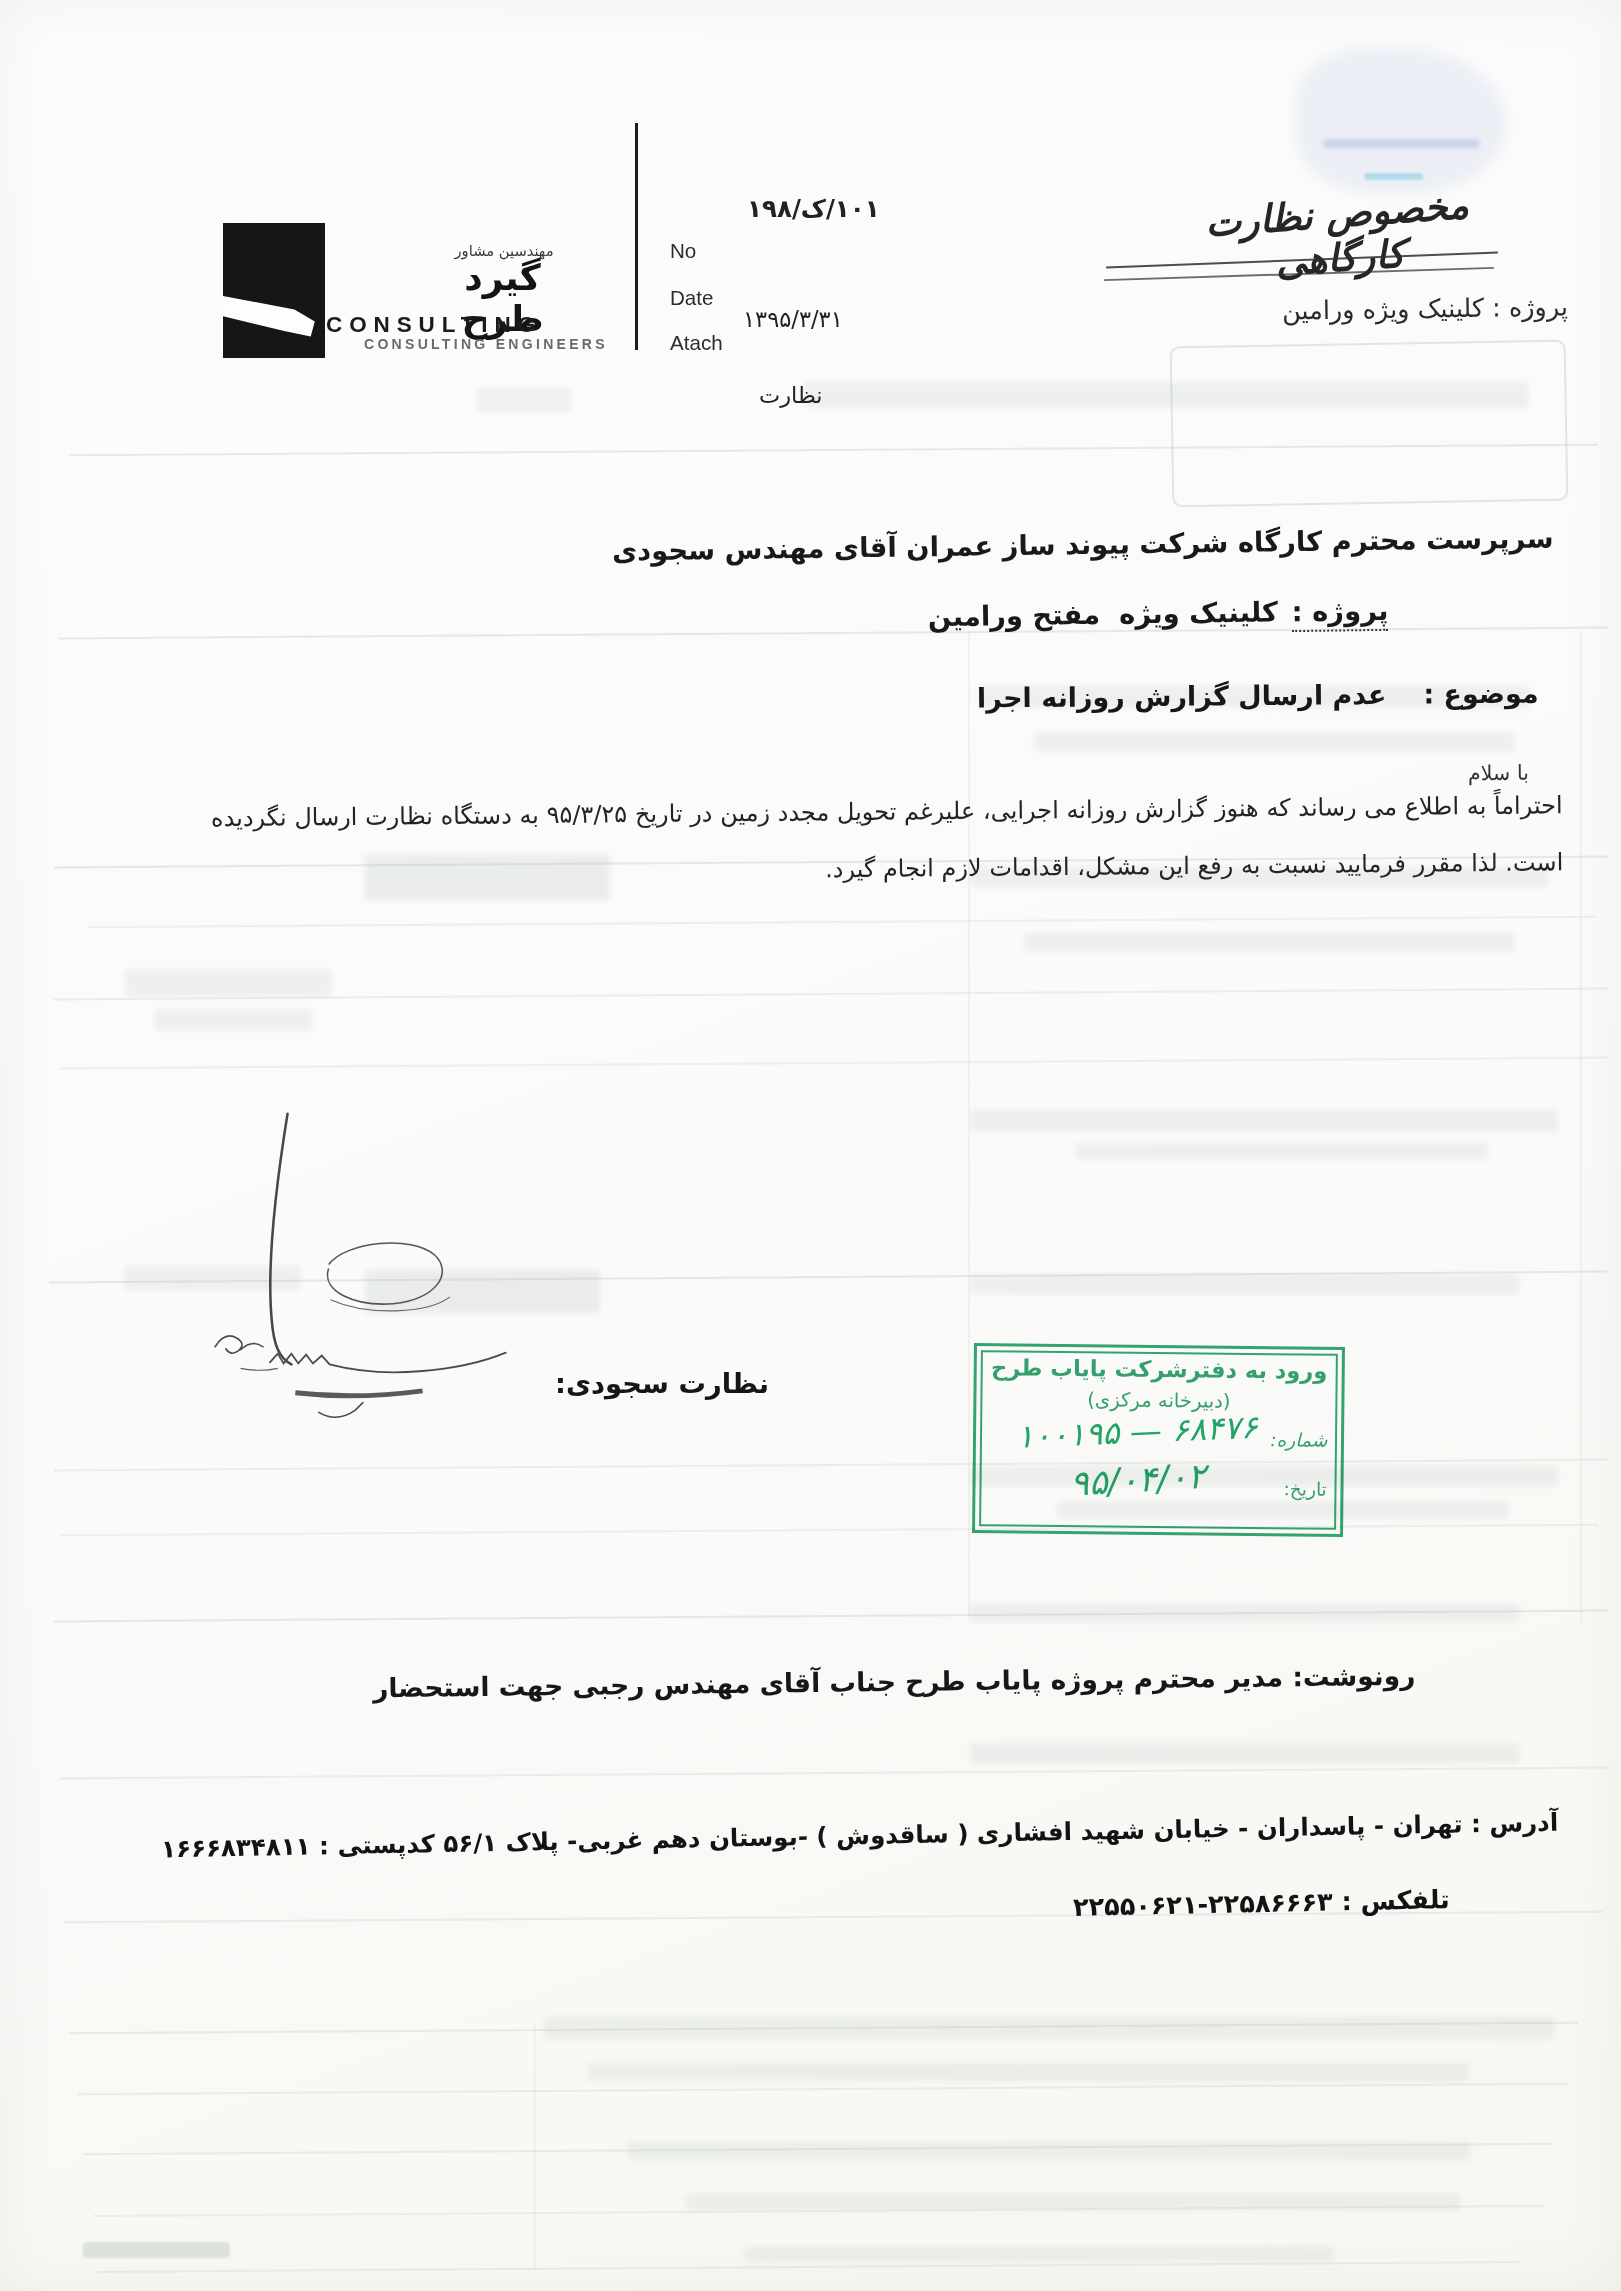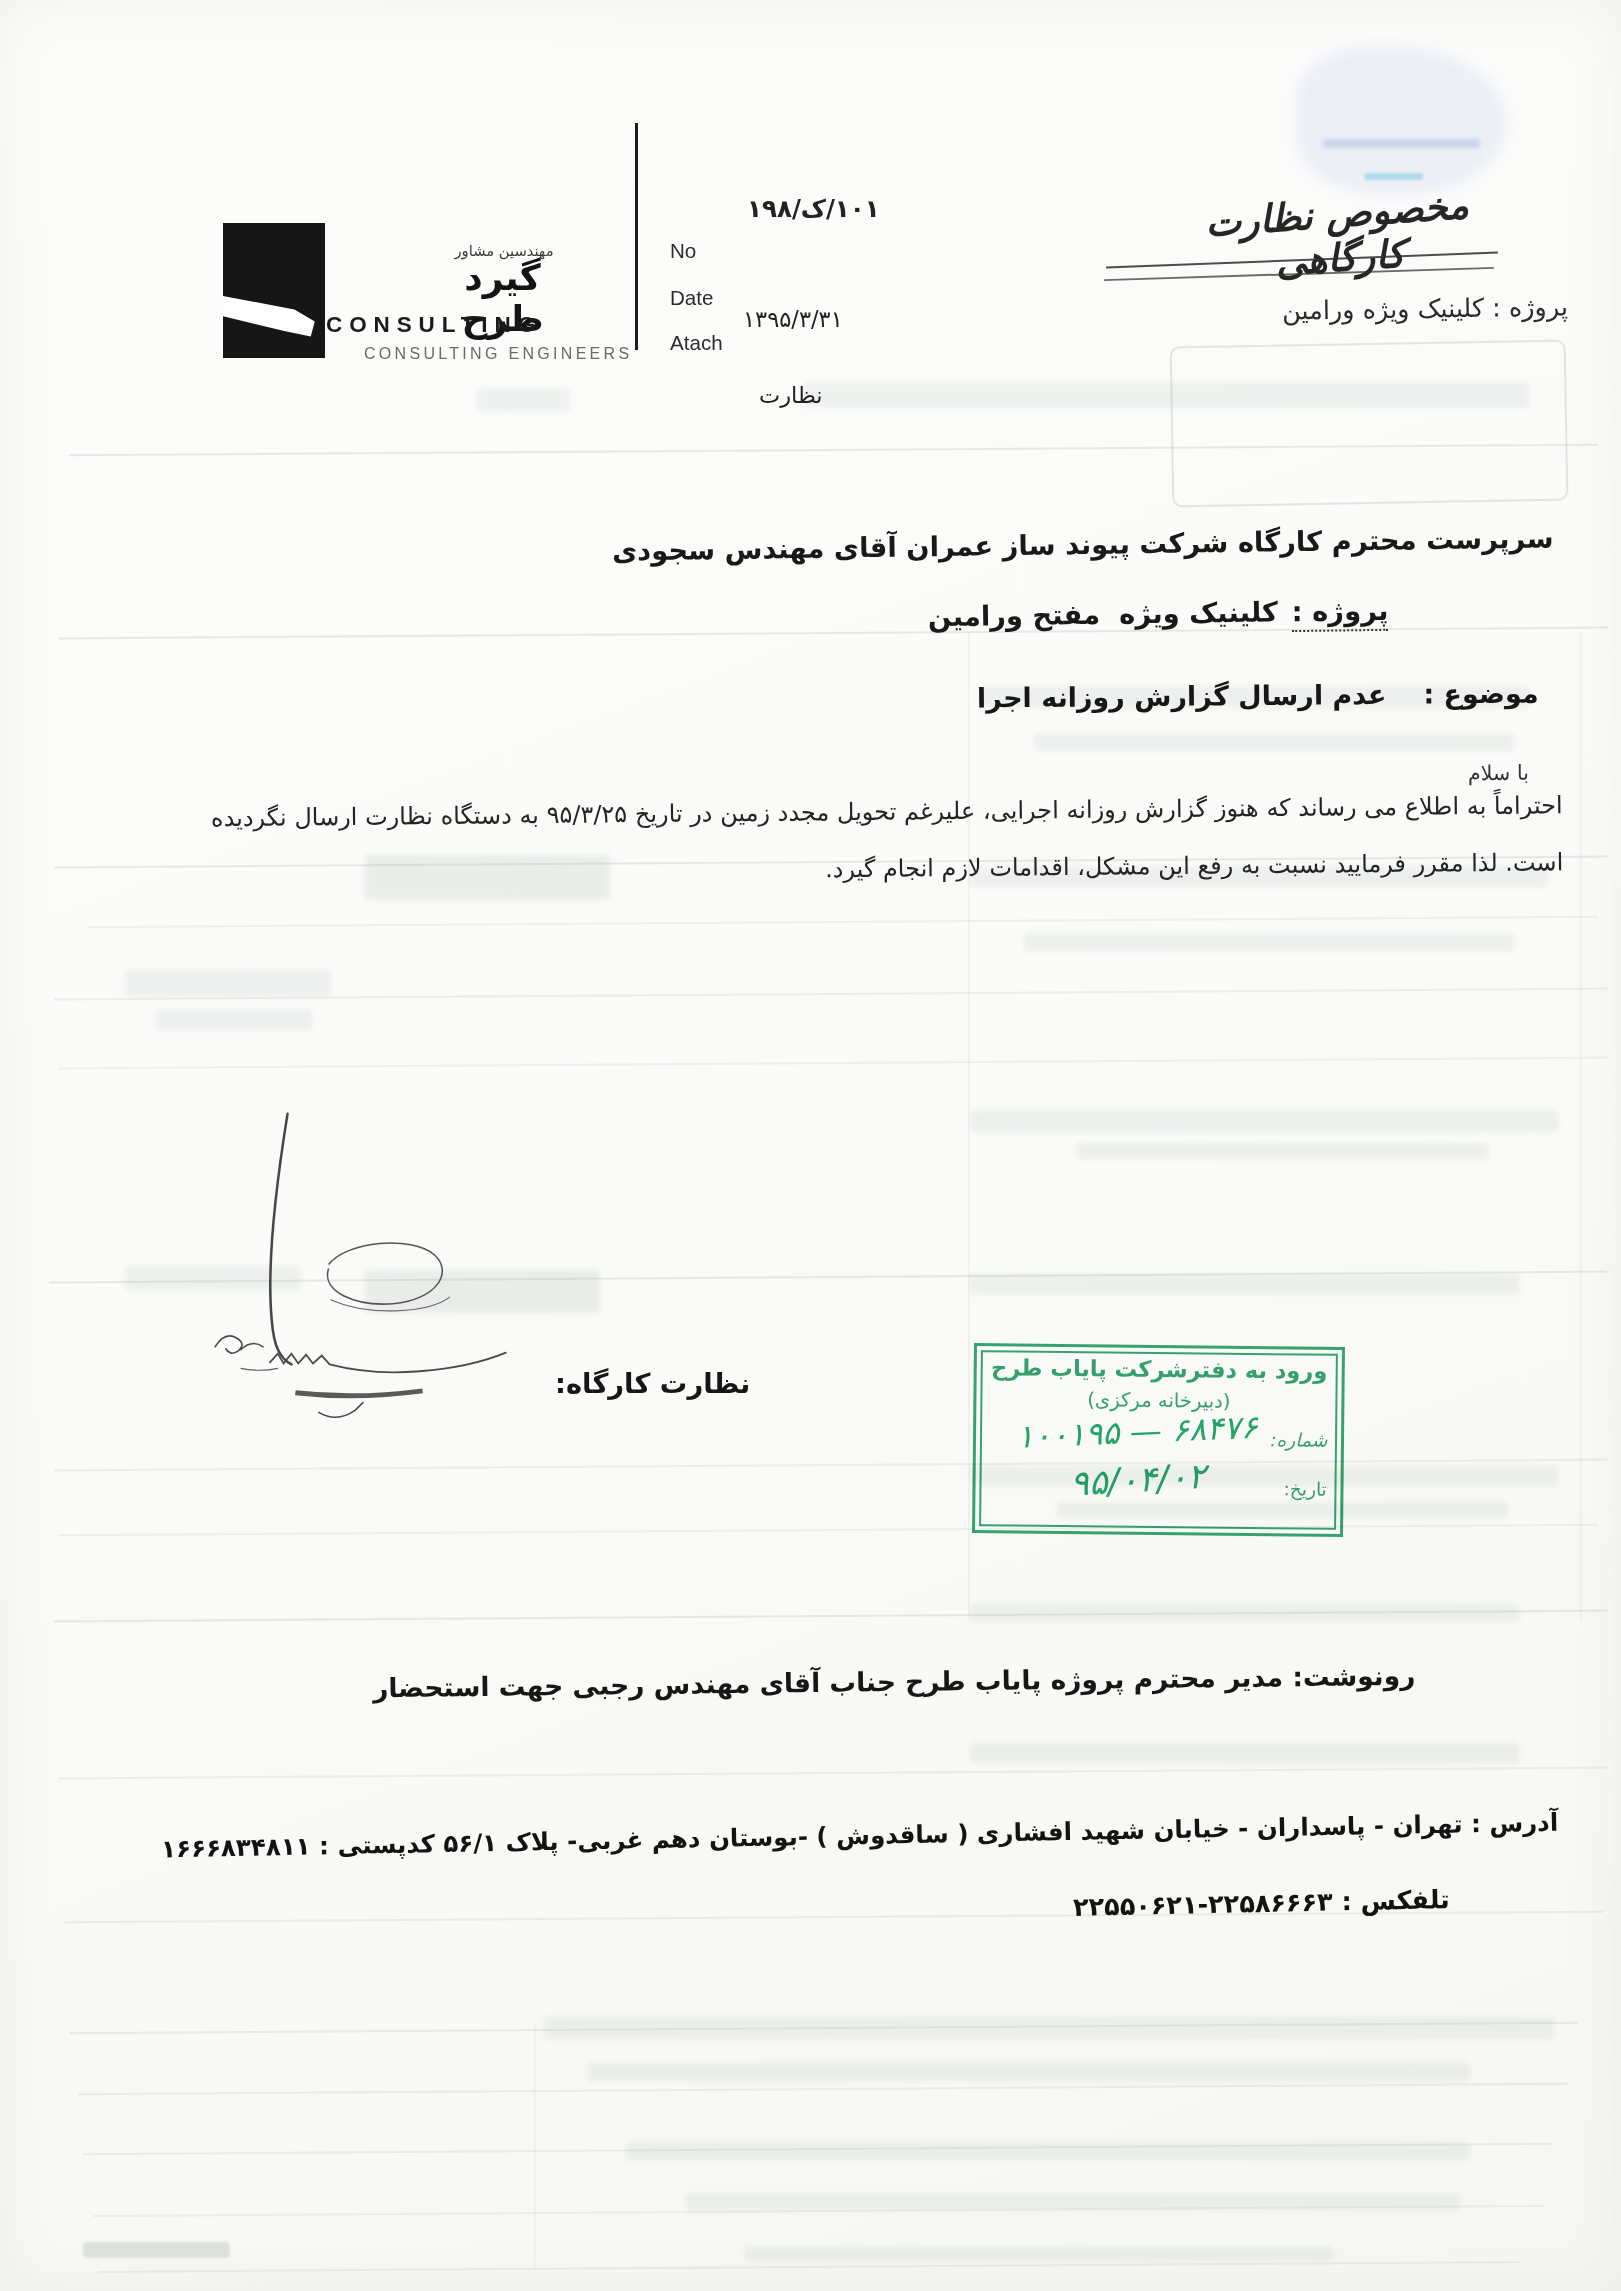--- a/index.html
+++ b/index.html
@@ -24,21 +24,21 @@
   .smudge-blue2{position:absolute; background:#5577cc; opacity:.22; filter:blur(2px); border-radius:3.9px; pointer-events:none;}
   .smudge-cyan{position:absolute; background:#49b8d8; opacity:.35; filter:blur(1px); border-radius:3.9px; pointer-events:none;}
 
   
   .logo-box{left:223px; top:223px; width:102px; height:135px; background:#161616;}
   .logo-swoosh{position:absolute; inset:0; background:#fdfdfd;
     clip-path:polygon(0% 54%, 70% 64%, 90% 73%, 86% 84%, 60% 80%, 0% 69%);}
   .brand-fa-small{left:433px; top:242px; width:142px; font-size:14.7px; text-align:center; color:#3a3a3a;}
   .brand-fa{left:429px; top:257px; width:147px; font-size:36px; font-weight:bold; text-align:center; color:#141414;}
   .brand-en{left:326px; top:312px; font-size:22.5px; font-weight:bold; letter-spacing:6.9px; color:#1b1b1b;}
-  .brand-en-sub{left:364px; top:345px; font-size:16px; letter-spacing:3.3px; color:#6a6a6a;}
+  .brand-en-sub{left:364px; top:336px; font-size:14px; letter-spacing:3.3px; color:#6a6a6a;font-weight:bold;}
   .hdr-divider{left:635px; top:123px; width:2.9px; height:227px; background:#1d1d1d;}
   .fld{font-size:20.6px; font-weight:normal;}
   .hw-title{left:1168px; top:192px; width:341px; font-size:38px; font-weight:600; font-style:italic;
     text-align:center; transform:rotate(-4deg); color:#262626;}
   .hw-ul1{left:1106px; top:259px; width:392px; border-top:2.9px solid #2e2e2e; transform:rotate(-2.2deg); opacity:.85;}
   .hw-ul2{left:1104px; top:273px; width:390px; border-top:2px solid #2e2e2e; transform:rotate(-1.8deg); opacity:.7;}
   .project-top{right:53px; top:294px; width:363px; font-size:25.5px; text-align:right; color:#2b2b2b; transform:rotate(-0.8deg);}
 
   
   .recipient1{right:68px; top:529px; font-size:27.4px; font-weight:bold; transform:rotate(-0.8deg); color:#191919;}
@@ -167,21 +167,21 @@
     <path d="M 88,8 C 78,70 66,160 72,220 C 74,245 80,258 92,264" stroke="#474747" stroke-width="2.6" stroke-linecap="round"></path>
     <path d="M 130,162 C 148,138 215,132 238,152 C 258,170 240,198 196,202 C 158,205 122,190 130,166" stroke="#555" stroke-width="1.6"></path>
     <path d="M 132,198 C 170,215 232,212 254,195" stroke="#666" stroke-width="1.2"></path>
     <path d="M 14,246 q 10,-16 22,-9 q 10,6 2,13 q -8,6 -13,-2 m 15,1 q 12,-11 23,-3" stroke="#4a4a4a" stroke-width="1.6" stroke-linecap="round"></path>
     <path d="M 70,262 l 8,-9 l 6,10 l 8,-10 l 7,10 l 8,-9 l 7,9 l 9,-8 l 8,9 q 42,11 92,7 q 52,-4 88,-19" stroke="#4a4a4a" stroke-width="1.8" stroke-linecap="round"></path>
     <path d="M 96,293 q 62,7 130,-2" stroke="#3d3d3d" stroke-width="5" opacity=".85"></path>
     <path d="M 120,313 q 18,11 37,-2 l 8,-8" stroke="#4a4a4a" stroke-width="1.6" stroke-linecap="round"></path>
     <path d="M 40,268 q 20,4 38,0" stroke="#5a5a5a" stroke-width="1.2"></path>
   </svg>
 
-  <div class="abs fa supervision">نظارت کارگاه:</div>
+  <div class="abs fa supervision">نظارت سجودی:</div>
 
   <div class="abs stamp">
     <div class="stamp-inner"></div>
     <div class="fa stamp-l1">ورود به دفترشرکت پایاب طرح</div>
     <div class="fa stamp-l2">(دبیرخانه مرکزی)</div>
     <div class="fa stamp-lbl" style="right:13.7px;top:80px;font-style:italic;">شماره:</div>
     <div class="fa hand stamp-no">۶۸۴۷۶ — ۱۰۰۱۹۵</div>
     <div class="fa stamp-lbl" style="right:13.7px;top:129px;">تاریخ:</div>
     <div class="fa hand stamp-date">۹۵/۰۴/۰۲</div>
   </div>

